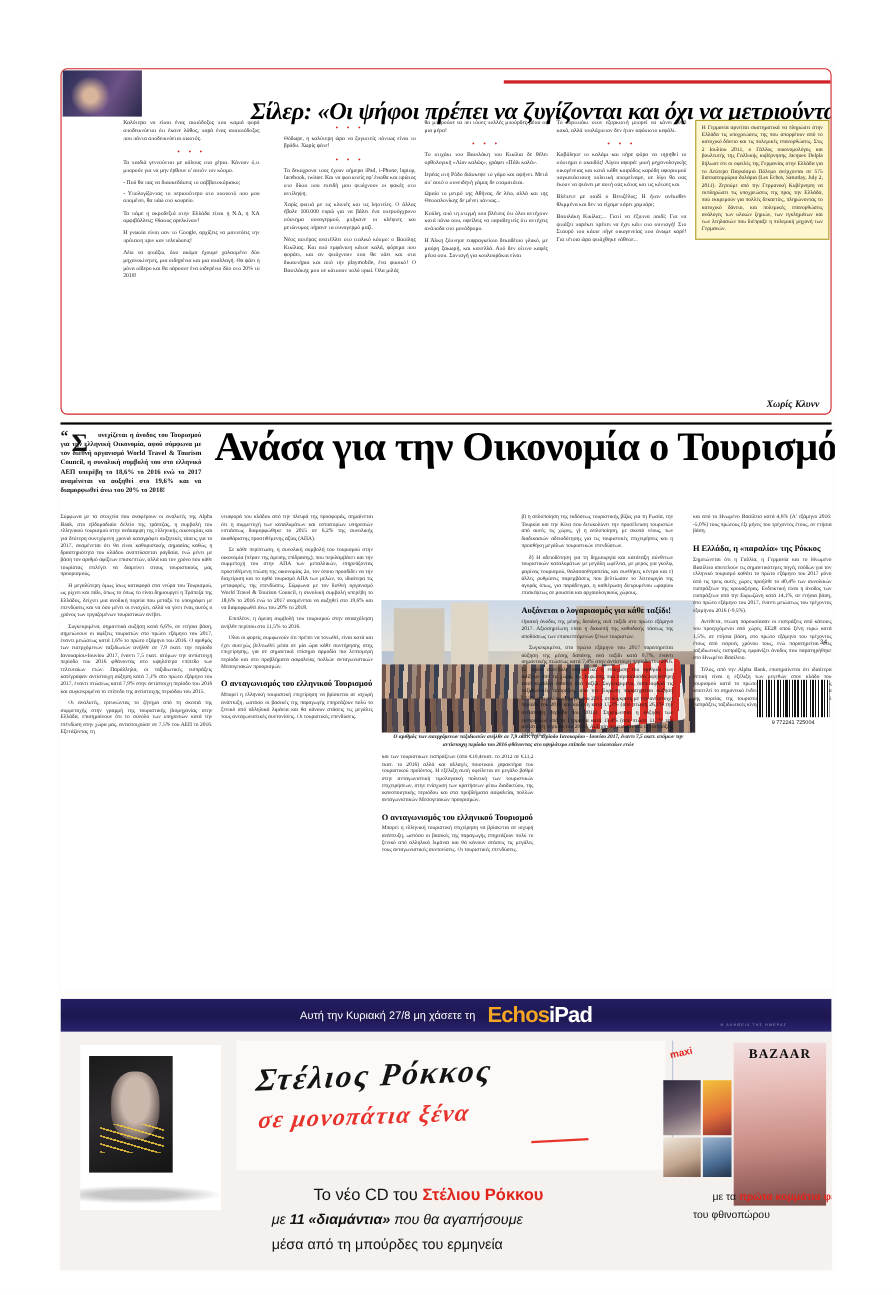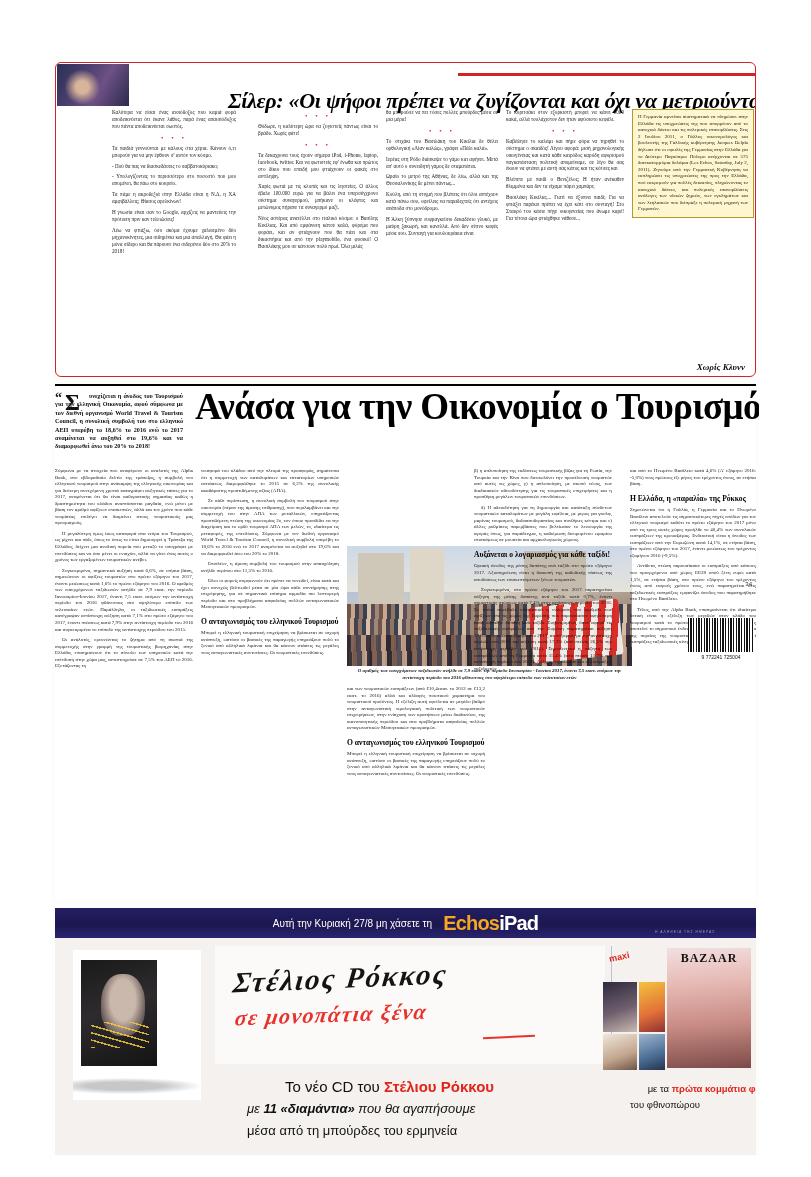--- a/index.html
+++ b/index.html
@@ -252,21 +252,21 @@
   .ad-line2 b { font-weight:bold; color:#111; }
   .ad-line3 {
     position:absolute; left:192px; top:185px;
     font-family:"Liberation Sans", sans-serif; font-size:13px; color:#111;
   }
 
   .ad-divider { position:absolute; left:556px; top:8px; width:1px; height:120px; background:#b9c3d8; }
 
   .mags { position:absolute; left:548px; top:10px; width:148px; height:122px; }
   .mag { position:absolute; background:#ddd; overflow:hidden; }
-  .mag-bazaar { left:64px; top:0px; width:84px; height:120px;
+  .mag-bazaar { left:64px; top:0px; width:84px; height:148px;
     background: linear-gradient(175deg,#f2dfe0 0%, #e6b9b4 30%, #c98d85 62%, #7d4a48 100%); }
   .mag-bazaar .ttl { position:absolute; left:4px; top:3px; width:76px; text-align:center;
     font-family:"Liberation Serif", serif; font-weight:bold; font-size:12px; color:#111; letter-spacing:1px;}
   .mag-b1 { left:0px; top:34px; width:34px; height:50px;
     background: linear-gradient(160deg,#2e2a3d,#6f5f6e 55%,#c9b8b0); }
   .mag-b2 { left:36px; top:34px; width:26px; height:50px;
     background: linear-gradient(160deg,#f3c33a,#e2703a 60%,#8d3130); }
   .mag-b3 { left:0px; top:86px; width:34px; height:36px;
     background: linear-gradient(160deg,#efe7dc,#c2a58d 60%,#6d5445); }
   .mag-b4 { left:36px; top:86px; width:26px; height:36px;

